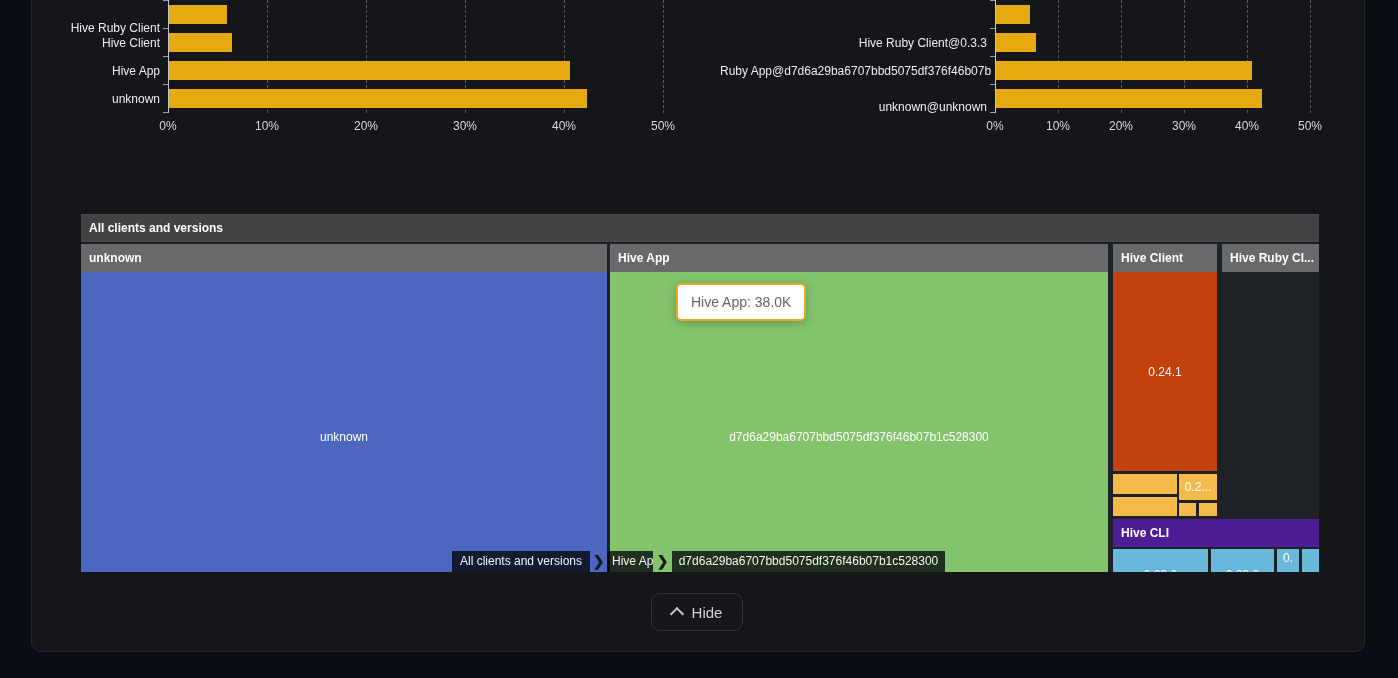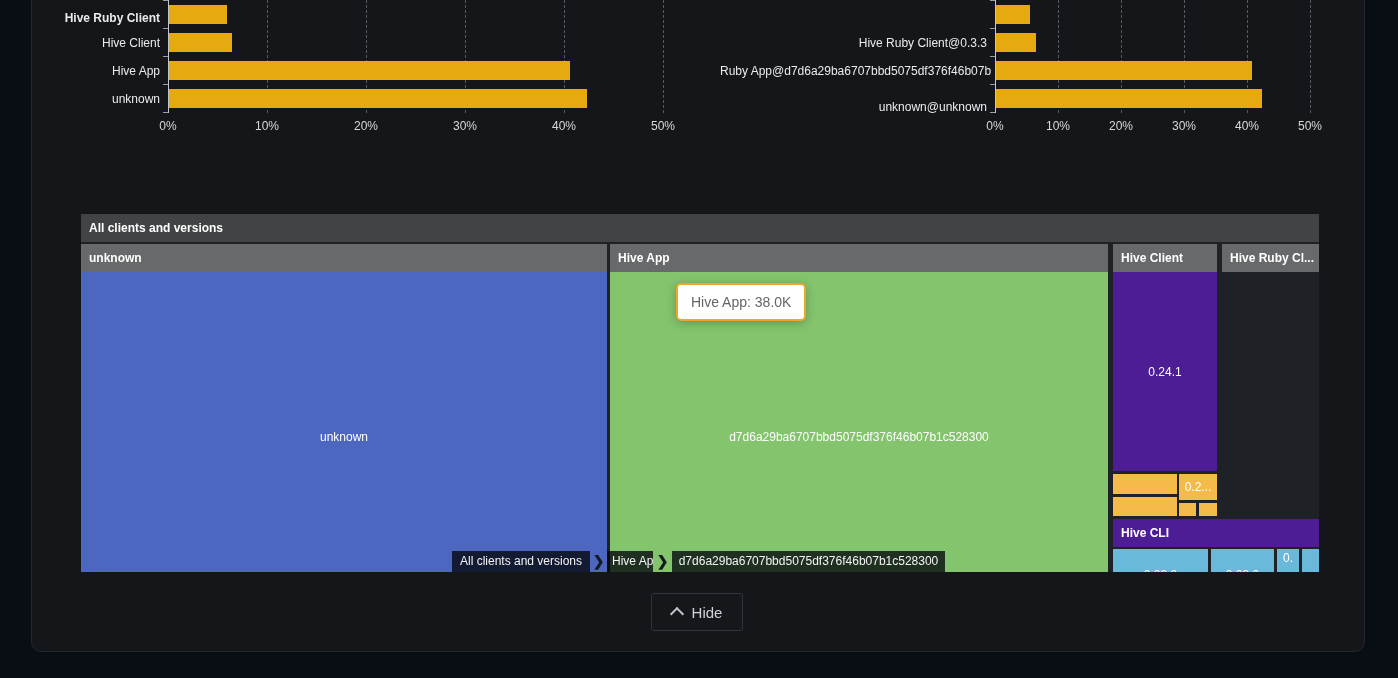--- a/index.html
+++ b/index.html
@@ -40,21 +40,21 @@
   
   .tm-tooltip{
     position:absolute;left:676px;top:283px;z-index:20;
     background:#ffffff;border:2px solid #e9a825;border-radius:5px;
     padding:9px 13px;font-size:14px;color:#666666;white-space:nowrap;
     box-shadow:0 2px 10px rgba(0,0,0,0.25);
   }
   
   .hide-btn{
     position:absolute;left:651px;top:593px;width:92px;height:38px;z-index:6;
-    border:1px solid #2f343b;border-radius:3px;background:#15171b;
+    border:1px solid #2f343b;border-radius:9px;background:#15171b;
     color:#cfd3d7;font-size:15px;display:flex;align-items:center;justify-content:center;
     gap:10px;cursor:pointer;box-sizing:border-box;
   }
   .chevron-up{
     display:inline-block;width:8px;height:8px;margin-top:4px;
     border-left:2px solid #c3c7cb;border-top:2px solid #c3c7cb;
     transform:rotate(45deg);
   }
 </style>
 </head>
@@ -74,21 +74,21 @@
       <div class="tick-label" style="left: 425px; top: 119px;">30%</div>
       <div class="gridline" style="left: 524px; height: 113px;"></div>
       <div class="tick-label" style="left: 524px; top: 119px;">40%</div>
       <div class="gridline" style="left: 623px; height: 113px;"></div>
       <div class="tick-label" style="left: 623px; top: 119px;">50%</div>
       <div class="ytick" style="left: 123px; top: 0px;"></div>
       <div class="ytick" style="left: 123px; top: 28px;"></div>
       <div class="ytick" style="left: 123px; top: 56px;"></div>
       <div class="ytick" style="left: 123px; top: 84px;"></div>
       <div class="ytick" style="left: 123px; top: 112px;"></div>
-      <div class="cat-label" style="top: 10px; width: 120px; font-weight: bold;">Hive Ruby Client</div>
+      <div class="cat-label" style="top: 20px; width: 120px;">Hive Ruby Client</div>
       <div class="bar" style="left: 129px; top: 5px; height: 19px; width: 58.41px; background: rgb(230, 169, 15);"></div>
       <div class="cat-label" style="top: 34.5px; width: 120px;">Hive Client</div>
       <div class="bar" style="left: 129px; top: 33px; height: 19px; width: 63.36px; background: rgb(230, 169, 15);"></div>
       <div class="cat-label" style="top: 62.5px; width: 120px;">Hive App</div>
       <div class="bar" style="left: 129px; top: 61px; height: 19px; width: 400.95px; background: rgb(230, 169, 15);"></div>
       <div class="cat-label" style="top: 90.5px; width: 120px;">unknown</div>
       <div class="bar" style="left: 129px; top: 89px; height: 19px; width: 417.78px; background: rgb(230, 169, 15);"></div>
     </div>
 
   <div class="hbar-chart" id="chart-right" style="left:720px;width:650px;">
@@ -118,21 +118,21 @@
       <div class="bar" style="left: 276px; top: 89px; height: 19px; width: 265.86px; background: rgb(230, 169, 15);"></div>
     </div>
 
   <div class="treemap" id="treemap">
       <div class="tm-header" style="left: 0px; top: 0px; width: 1238px; height: 28px; background: rgb(65, 67, 69);">All clients and versions</div>
       <div class="tm-header" style="left: 0px; top: 30px; width: 526px; height: 28px; background: rgb(103, 105, 107);">unknown</div>
       <div class="tm-block" style="left: 0px; top: 58px; width: 526px; height: 330px; background: rgb(77, 103, 193);">unknown</div>
       <div class="tm-header" style="left: 529px; top: 30px; width: 498px; height: 28px; background: rgb(103, 105, 107);">Hive App</div>
       <div class="tm-block" style="left: 529px; top: 58px; width: 498px; height: 330px; background: rgb(132, 196, 109);">d7d6a29ba6707bbd5075df376f46b07b1c528300</div>
       <div class="tm-header" style="left: 1032px; top: 30px; width: 104px; height: 28px; background: rgb(103, 105, 107);">Hive Client</div>
-      <div class="tm-block" style="left: 1032px; top: 58px; width: 104px; height: 199px; background: #4c1d95;">0.24.1</div>
+      <div class="tm-block" style="left: 1032px; top: 58px; width: 104px; height: 199px; background: #c2410c;">0.24.1</div>
       <div class="tm-block" style="left: 1032px; top: 260px; width: 64px; height: 20px; background: rgb(244, 187, 74);"></div>
       <div class="tm-block" style="left: 1098px; top: 260px; width: 38px; height: 26px; background: rgb(244, 187, 74);">0.2...</div>
       <div class="tm-block" style="left: 1032px; top: 283px; width: 64px; height: 19px; background: rgb(244, 187, 74);"></div>
       <div class="tm-block" style="left: 1098px; top: 289px; width: 17px; height: 13px; background: rgb(244, 187, 74);"></div>
       <div class="tm-block" style="left: 1118px; top: 289px; width: 18px; height: 13px; background: rgb(244, 187, 74);"></div>
       <div class="tm-header" style="left: 1141px; top: 30px; width: 98px; height: 28px; background: rgb(103, 105, 107);">Hive Ruby Cl...</div>
       <div class="tm-header" style="left: 1032px; top: 305px; width: 207px; height: 28px; background: #4c1d95;">Hive CLI</div>
       <div class="tm-block" style="left: 1032px; top: 335px; width: 95px; height: 52px; background: rgb(106, 184, 218);">0.23.0</div>
       <div class="tm-block" style="left: 1130px; top: 335px; width: 63px; height: 52px; background: rgb(106, 184, 218);">0.23.2</div>
       <div class="tm-block label-top" style="left: 1196px; top: 335px; width: 22px; height: 52px; background: rgb(106, 184, 218);">0.</div>

